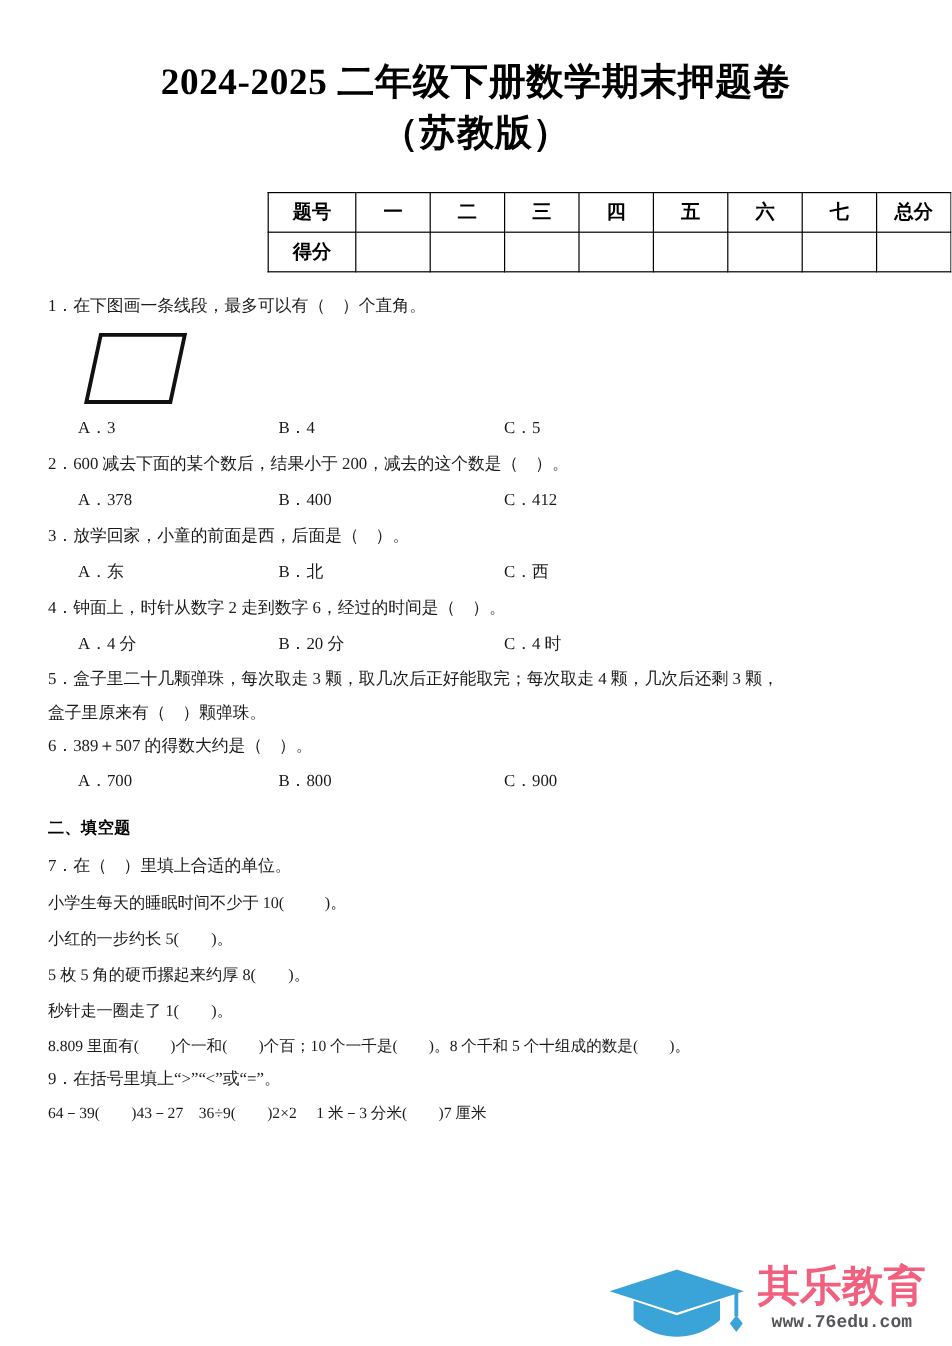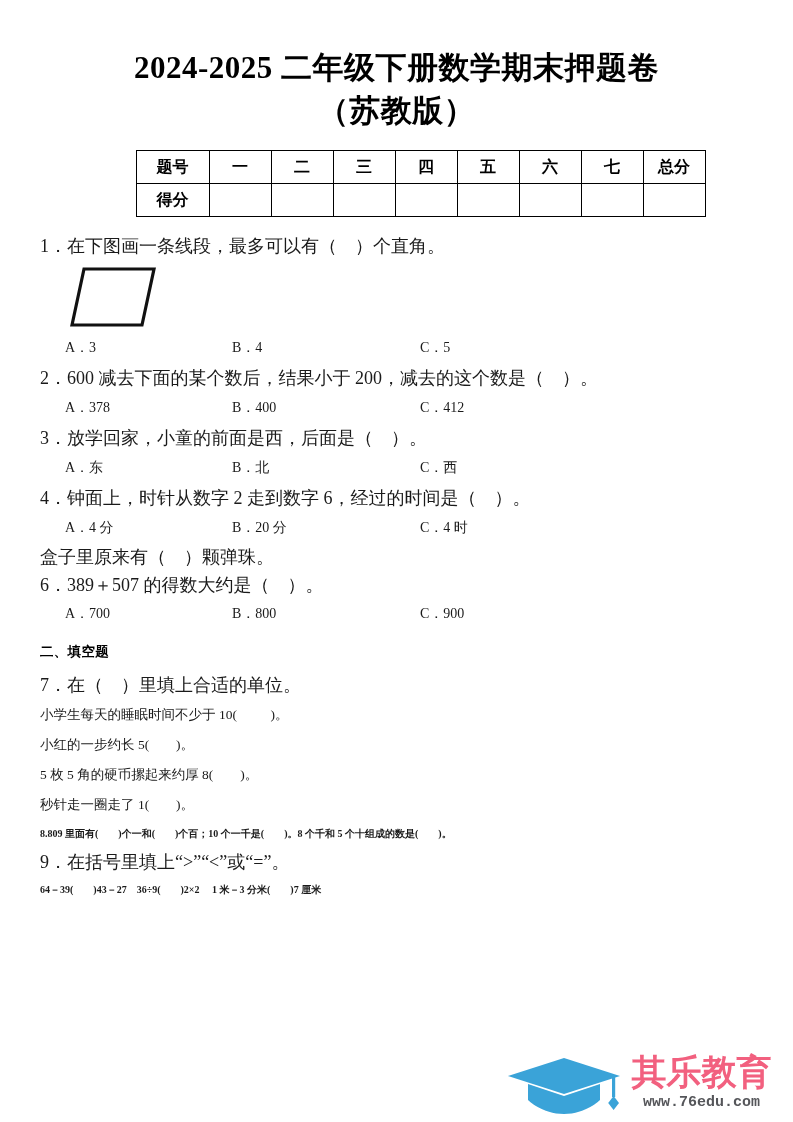--- a/index.html
+++ b/index.html
@@ -29,23 +29,23 @@
     font-family: "Liberation Serif", "DejaVu Serif", serif;
     font-weight: bold;
     font-size: 31px;
     line-height: 43px;
     letter-spacing: 0.5px;
     color: #000;
   }
 
   
   .score-table-wrap {
-    margin-top: 18px;
+    margin-top: 28px;
     display: flex;
-    justify-content: center;
+    justify-content: flex-end;
     padding-left: 48px;
   }
   table.score-table {
     border-collapse: collapse;
     table-layout: fixed;
   }
   table.score-table td {
     border: 1px solid #000;
     height: 30px;
     text-align: center;
@@ -69,21 +69,21 @@
     font-family: "Liberation Sans", "DejaVu Sans", sans-serif;
     font-weight: bold;
     font-size: 13.5px;
     color: #000;
     margin: 14px 0 9px 0;
     letter-spacing: 0.3px;
   }
   .sec-head.first { margin-top: 4px; }
 
   .q-line {
-    font-size: 18px;
+    font-size: 14px;
     line-height: 30px;
     color: #1a1a1a;
     white-space: pre-wrap;
   }
 
   .fig-wrap {
     height: 72px;
     padding-left: 14px;
     padding-top: 4px;
     box-sizing: border-box;
@@ -104,24 +104,23 @@
   .opt-c { left: 380px; }
 
   .q-compact { line-height: 28px; }
 
   .fill-line {
     font-size: 13.5px;
     line-height: 30px;
     white-space: pre;
   }
   .fill-line-sm {
-    font-size: 10px;
+    font-size: 13px;
     line-height: 28px;
     white-space: pre;
-    font-weight: bold;
   }
 
   
   .watermark {
     position: absolute;
     left: 502px;
     top: 1052px;
     width: 291px;
     height: 70px;
     pointer-events: none;
@@ -227,20 +226,21 @@
       <span class="opt opt-c">C．西</span>
     </div>
 
     <div class="q-line">4．钟面上，时针从数字 2 走到数字 6，经过的时间是（　）。</div>
     <div class="opts">
       <span class="opt opt-a">A．4 分</span>
       <span class="opt opt-b">B．20 分</span>
       <span class="opt opt-c">C．4 时</span>
     </div>
 
+    <div class="q-line q-compact">5．盒子里二十几颗弹珠，每次取走 3 颗，取几次后正好能取完；每次取走 4 颗，几次后还剩 3 颗，</div>
     <div class="q-line q-compact">盒子里原来有（　）颗弹珠。</div>
 
     <div class="q-line q-compact">6．389＋507 的得数大约是（　）。</div>
     <div class="opts">
       <span class="opt opt-a">A．700</span>
       <span class="opt opt-b">B．800</span>
       <span class="opt opt-c">C．900</span>
     </div>
 
     <div class="sec-head">二、填空题</div>

